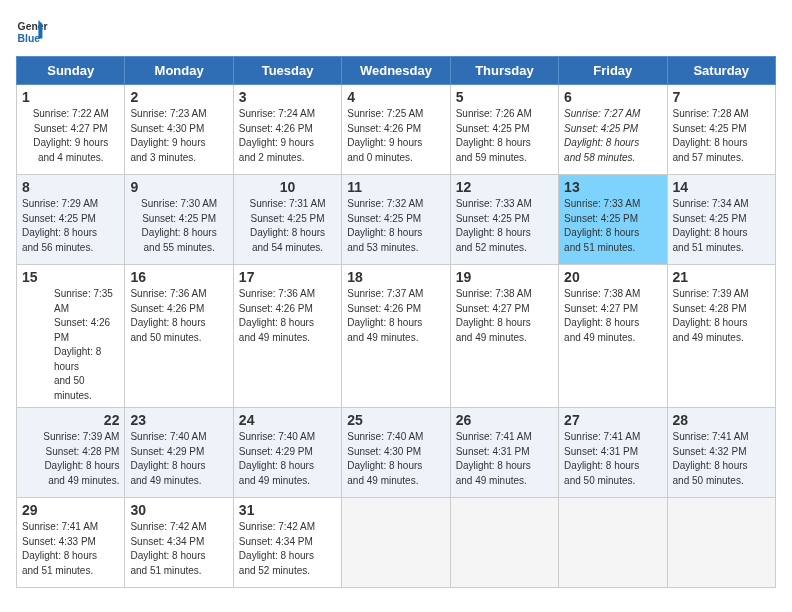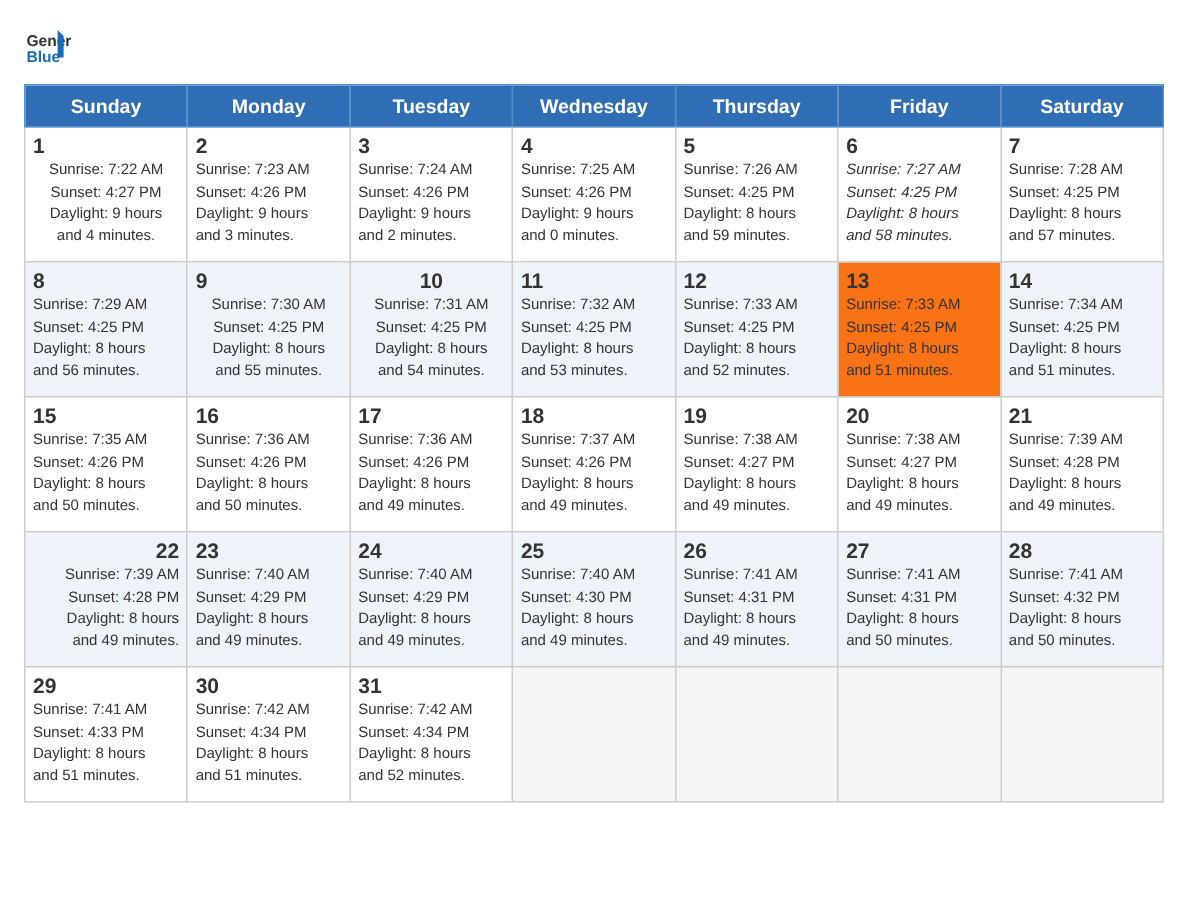--- a/index.html
+++ b/index.html
@@ -113,21 +113,21 @@
         <td>
           <span class="day-number">1</span>
           <div class="day-info" style="white-space: pre-line; text-align: center;">Sunrise: 7:22 AM
 Sunset: 4:27 PM
 Daylight: 9 hours
 and 4 minutes.</div>
         </td>
         <td>
           <span class="day-number">2</span>
           <div class="day-info" style="white-space: pre-line;">Sunrise: 7:23 AM
-Sunset: 4:26 PM
+Sunset: 4:30 PM
 Daylight: 9 hours
 and 3 minutes.</div>
         </td>
         <td>
           <span class="day-number">3</span>
           <div class="day-info" style="white-space: pre-line;">Sunrise: 7:24 AM
 Sunset: 4:26 PM
 Daylight: 9 hours
 and 2 minutes.</div>
         </td>
@@ -189,39 +189,39 @@
 Daylight: 8 hours
 and 53 minutes.</div>
         </td>
         <td style="background: rgb(238, 243, 250);">
           <span class="day-number">12</span>
           <div class="day-info" style="white-space: pre-line;">Sunrise: 7:33 AM
 Sunset: 4:25 PM
 Daylight: 8 hours
 and 52 minutes.</div>
         </td>
-        <td style="background: #f97316; margin-top: 48px;">
+        <td style="background: #7dd3fc; margin-top: 48px;">
           <span class="day-number">13</span>
           <div class="day-info" style="white-space: pre-line;">Sunrise: 7:33 AM
 Sunset: 4:25 PM
 Daylight: 8 hours
 and 51 minutes.</div>
         </td>
         <td style="background: rgb(238, 243, 250);">
           <span class="day-number">14</span>
           <div class="day-info" style="white-space: pre-line;">Sunrise: 7:34 AM
 Sunset: 4:25 PM
 Daylight: 8 hours
 and 51 minutes.</div>
         </td>
       </tr>
       <tr>
         <td>
           <span class="day-number">15</span>
-          <div class="day-info" style="white-space: pre-line;">Sunrise: 7:35 AM
+          <div class="day-info" style="white-space: pre-line; margin-left: 32px;">Sunrise: 7:35 AM
 Sunset: 4:26 PM
 Daylight: 8 hours
 and 50 minutes.</div>
         </td>
         <td>
           <span class="day-number">16</span>
           <div class="day-info" style="white-space: pre-line;">Sunrise: 7:36 AM
 Sunset: 4:26 PM
 Daylight: 8 hours
 and 50 minutes.</div>

